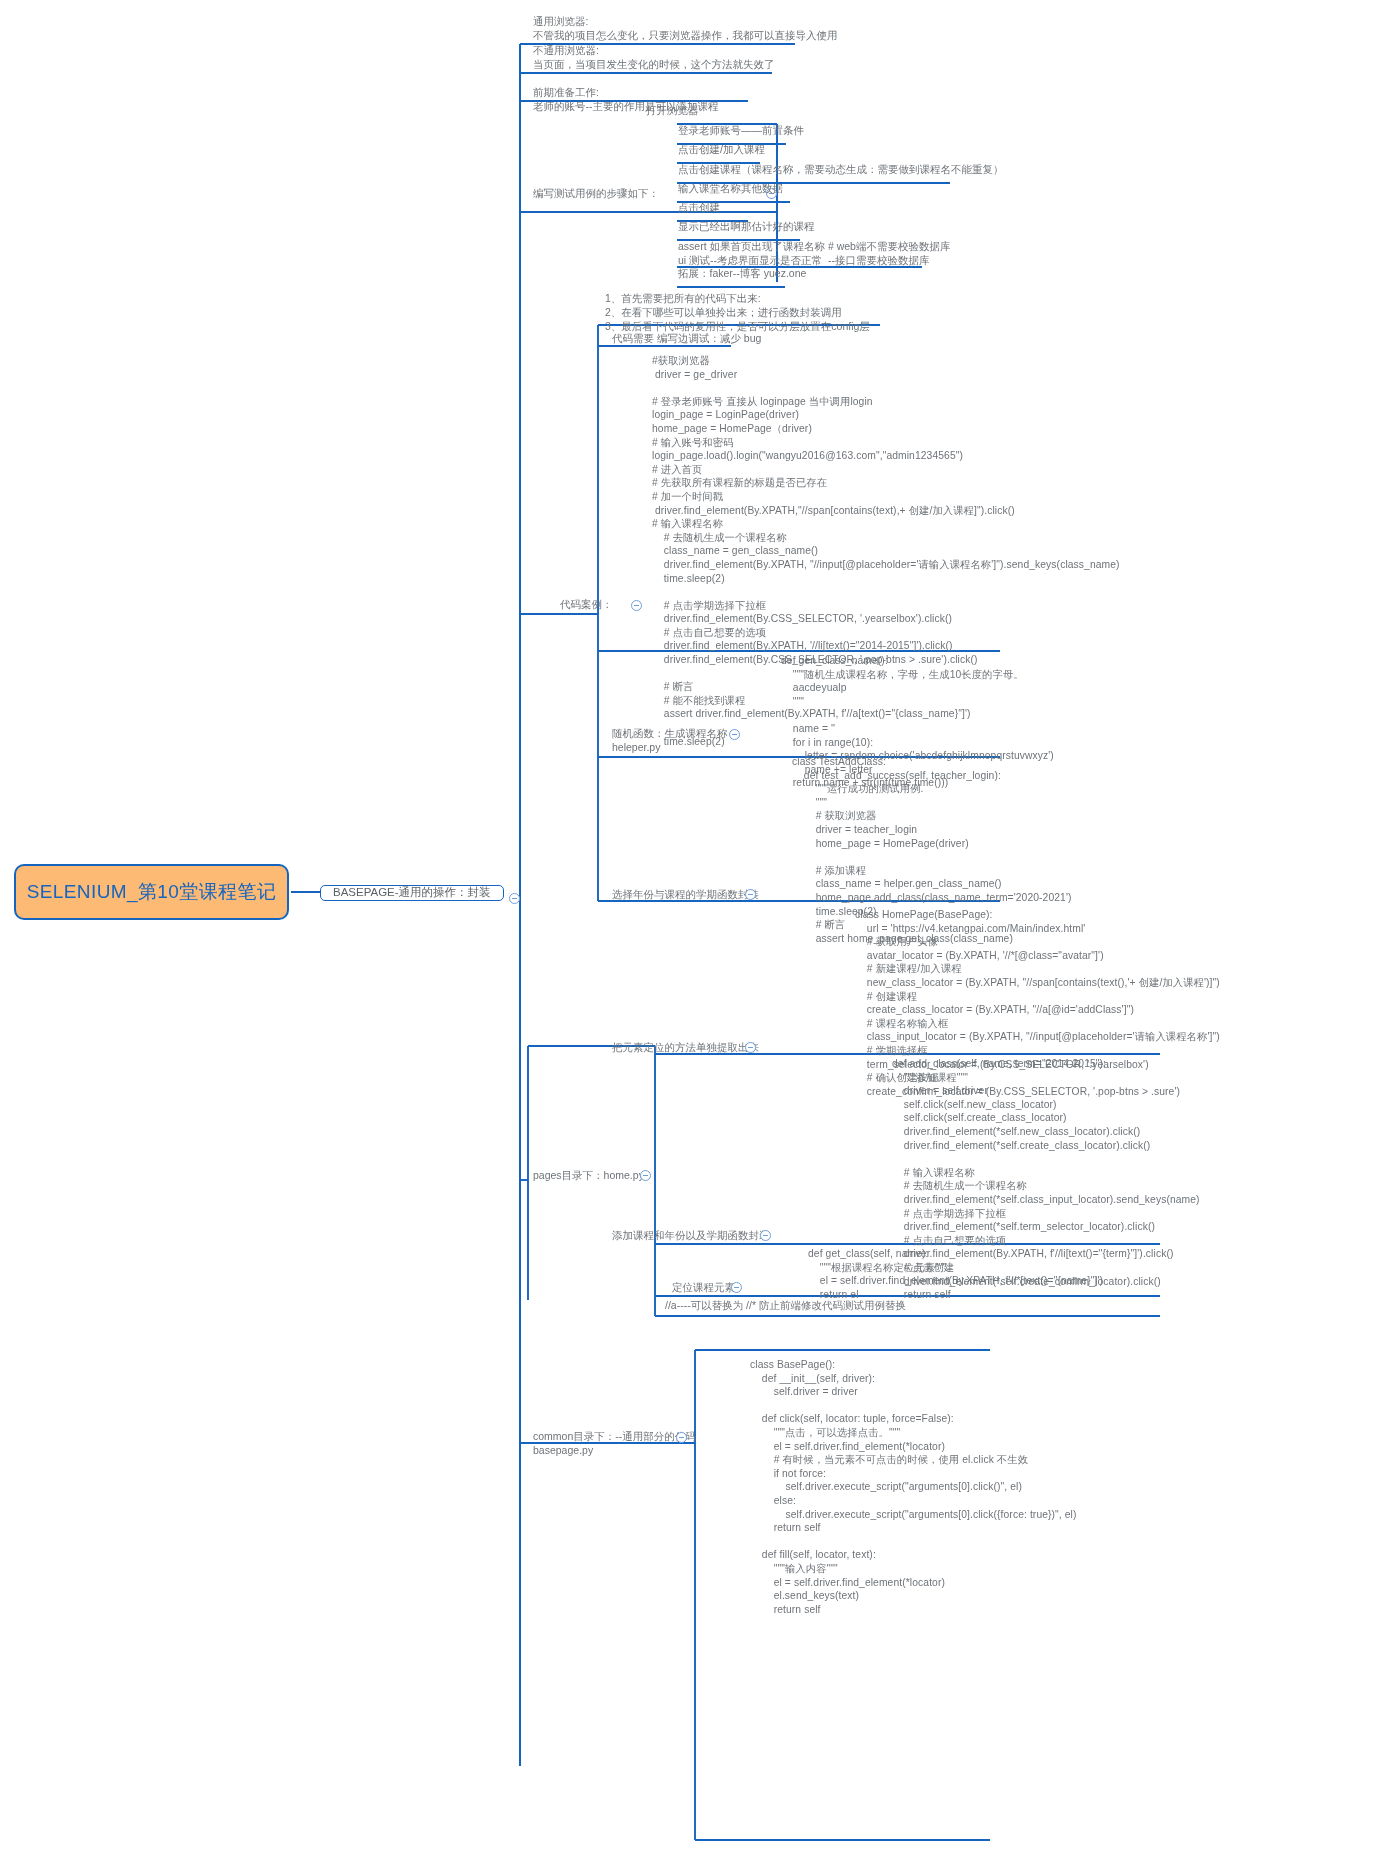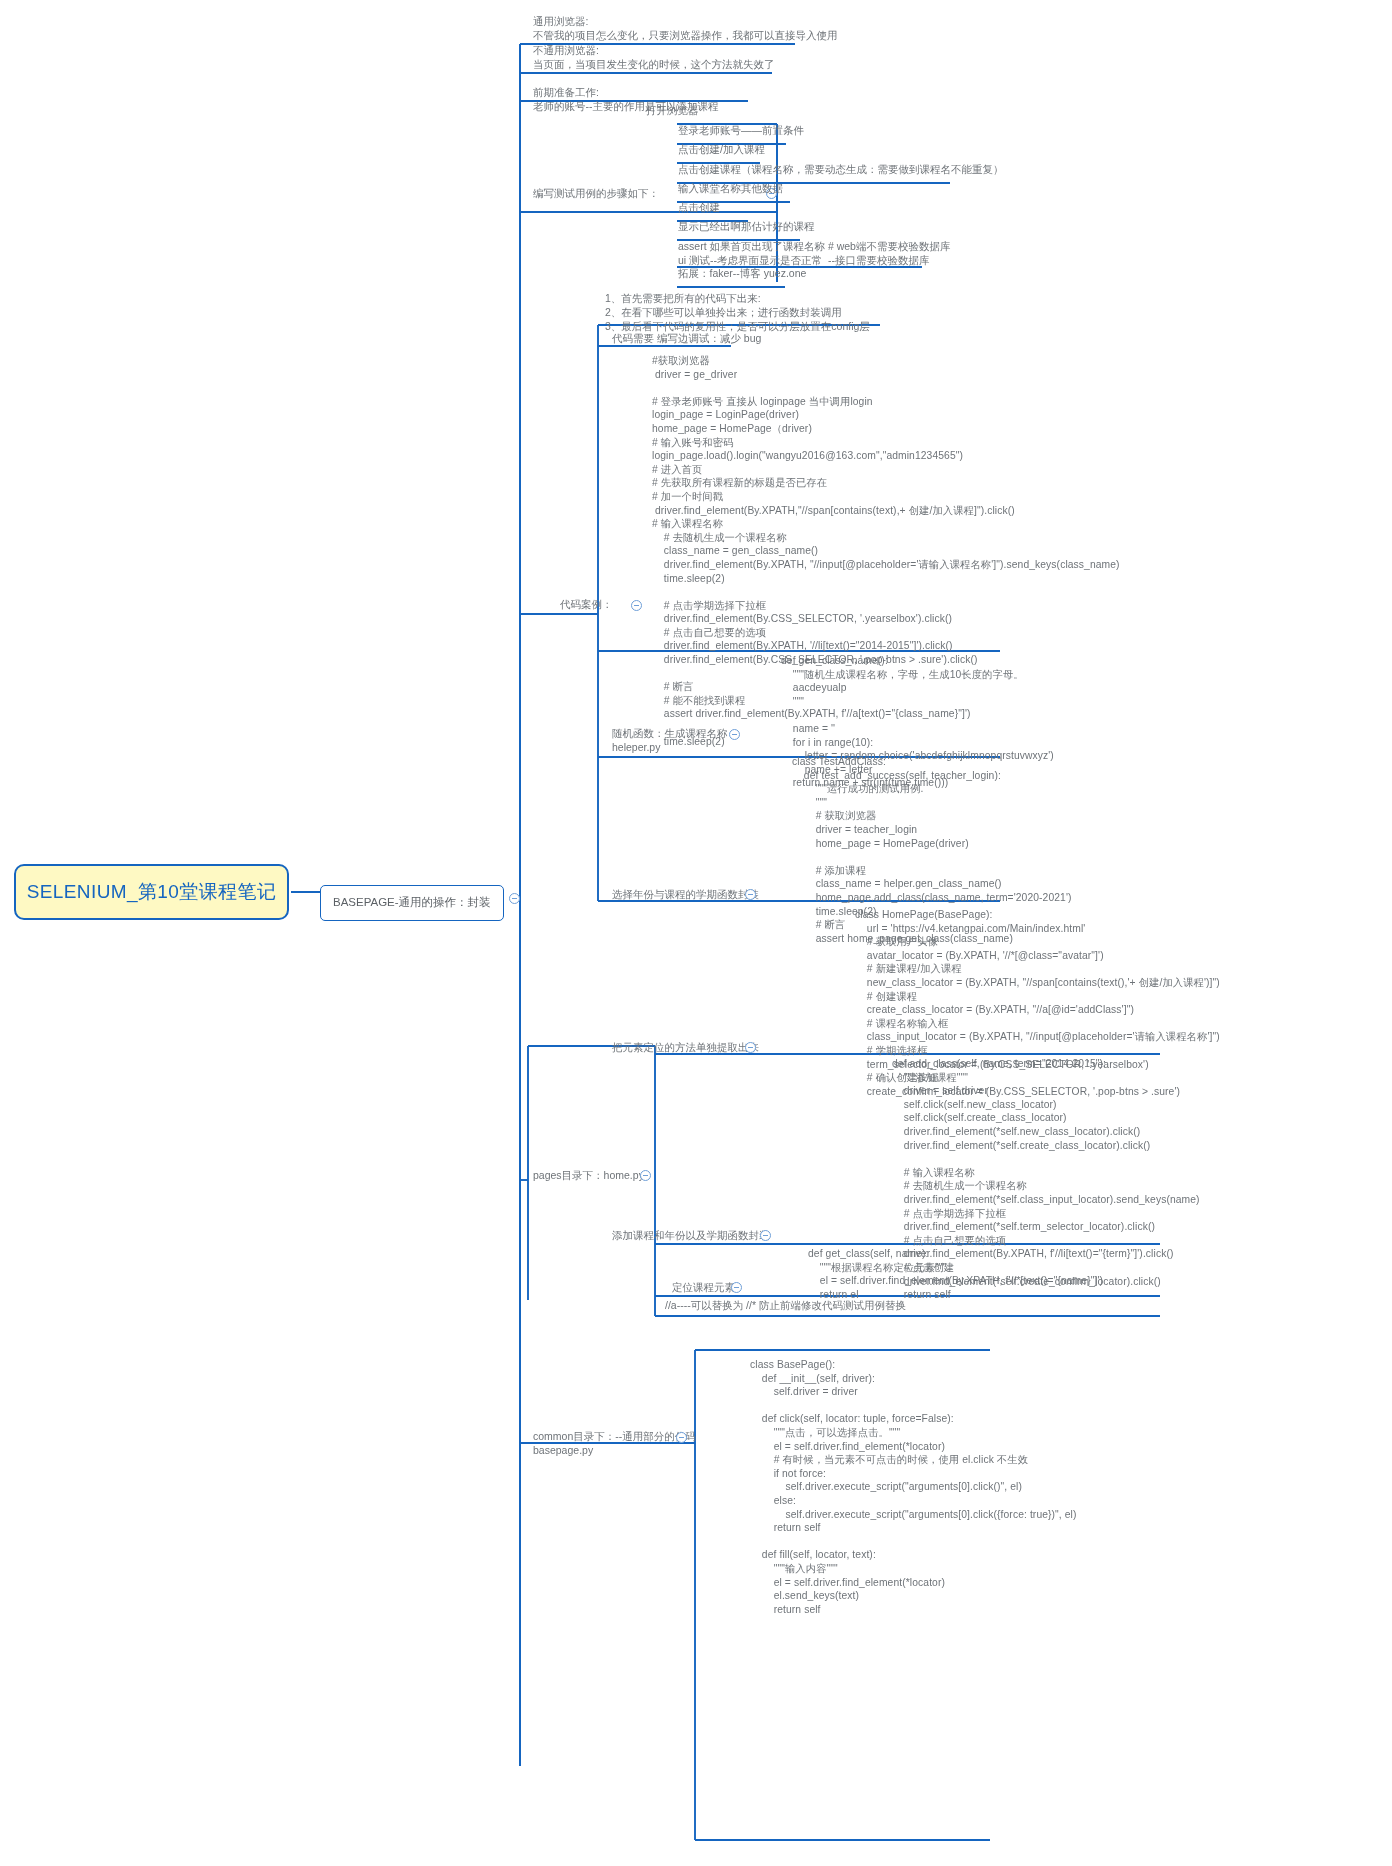--- a/index.html
+++ b/index.html
@@ -40,43 +40,43 @@
     margin-left: 40px;
   }
   .root {
     position: absolute;
     left: 14px;
     top: 864px;
     width: 275px;
     height: 56px;
     border: 2.5px solid #1565C0;
     border-radius: 10px;
-    background: #fef9c3;
+    background: #fdba74;
     display: flex;
     align-items: center;
     justify-content: center;
     box-sizing: border-box;
   }
   .root-label {
     font-size: 19px;
     color: #1565C0;
     letter-spacing: 0.4px;
     white-space: nowrap;
   }
   .lvl1 {
     position: absolute;
     left: 320px;
     top: 885px;
-    height: 36px;
+    height: 16px;
     border: 1.6px solid #1565C0;
     border-radius: 5px;
     background: #ffffff;
     display: flex;
-    align-items: flex-start;
-    padding: 9px 12px;
+    align-items: flex-end;
+    padding: 0 12px;
     box-sizing: border-box;
   }
   .lvl1-label {
     font-size: 11.5px;
     color: #5c6166;
     white-space: nowrap;
   }
   .collapse {
     position: absolute;
     width: 11px;

